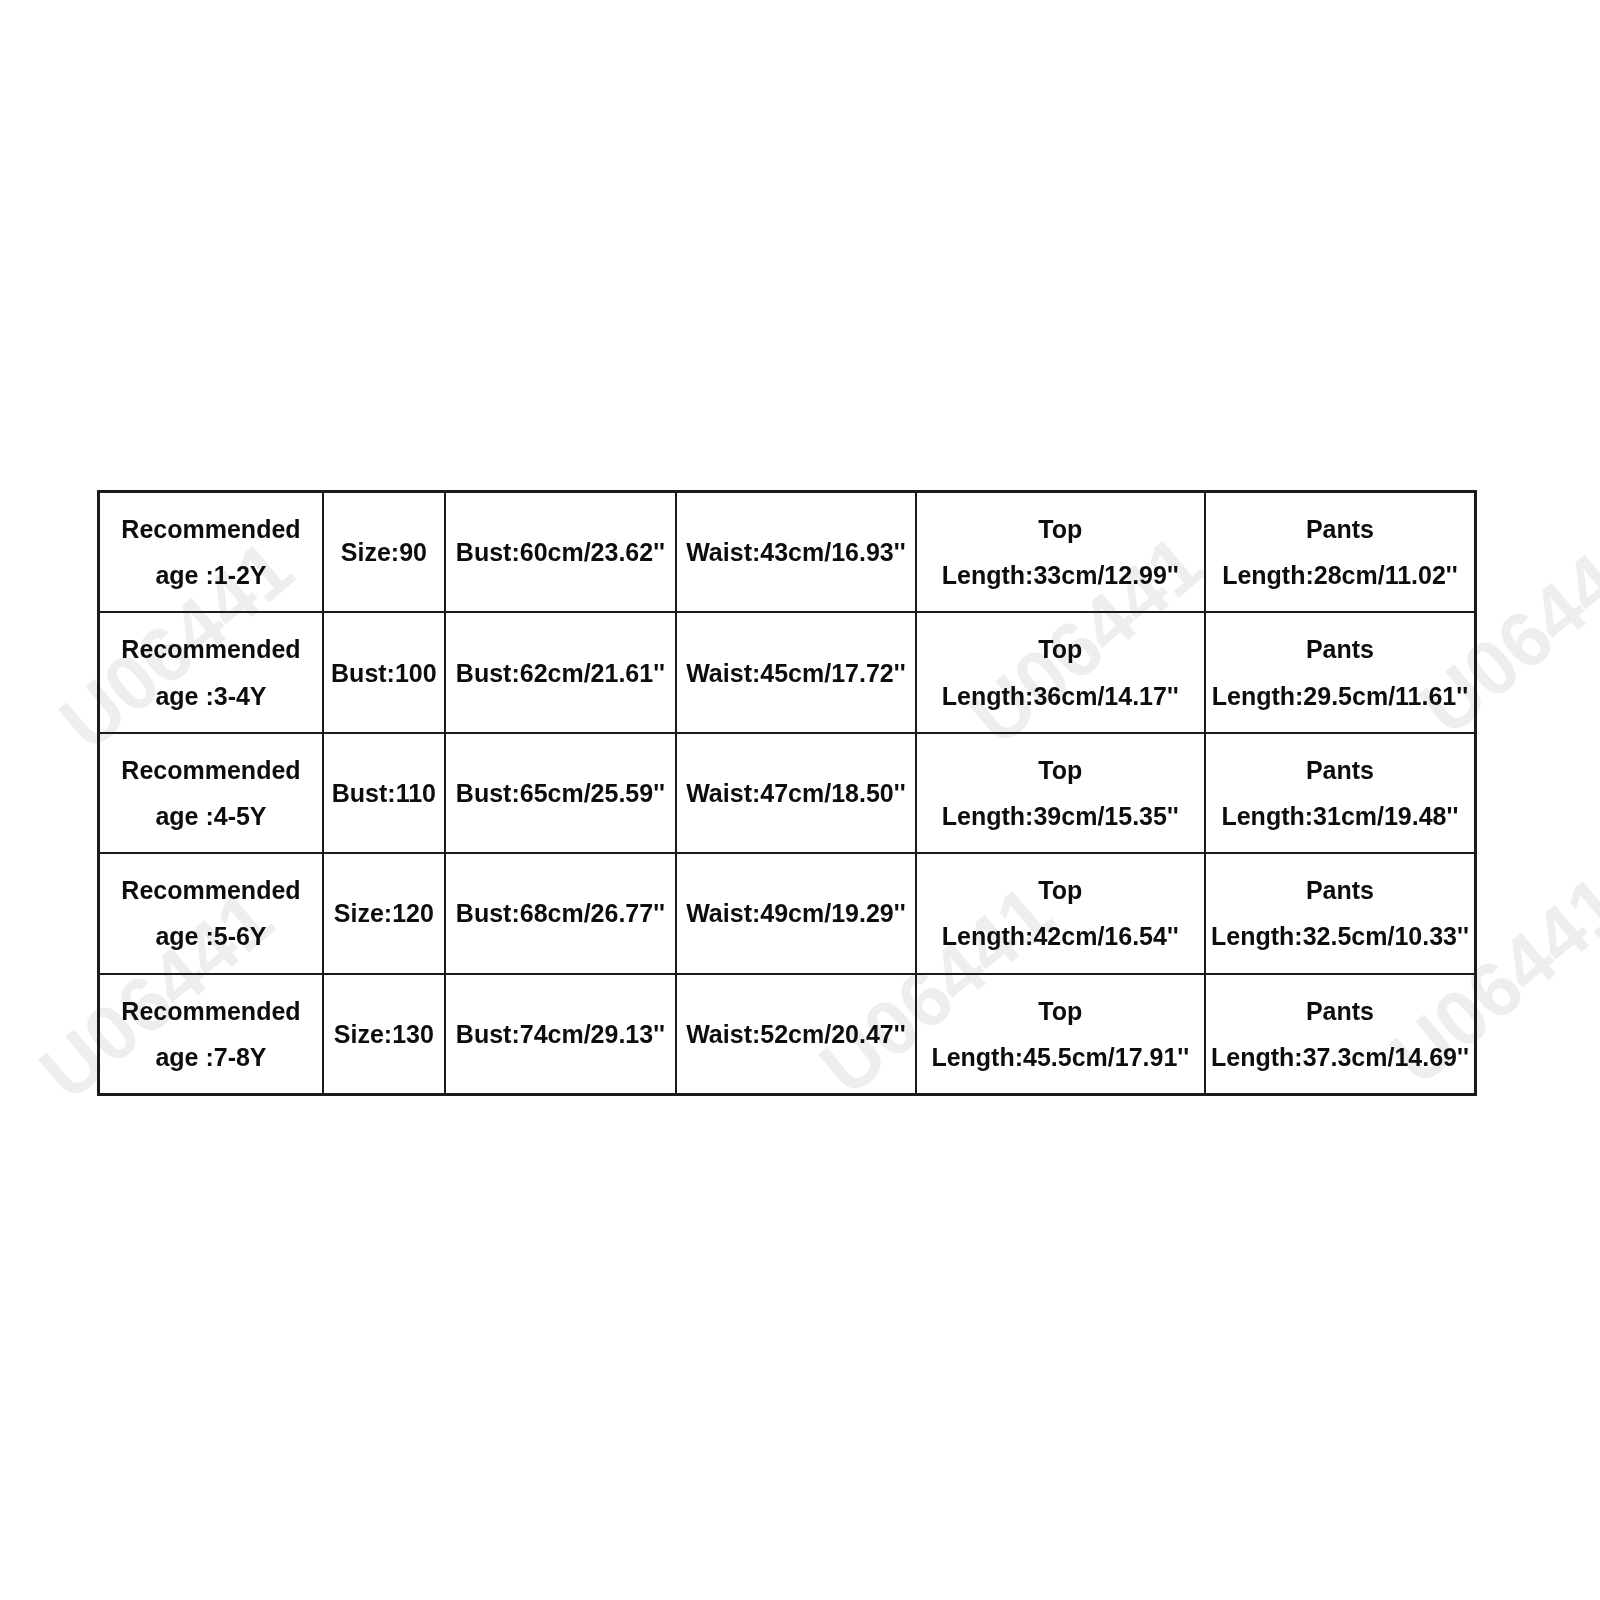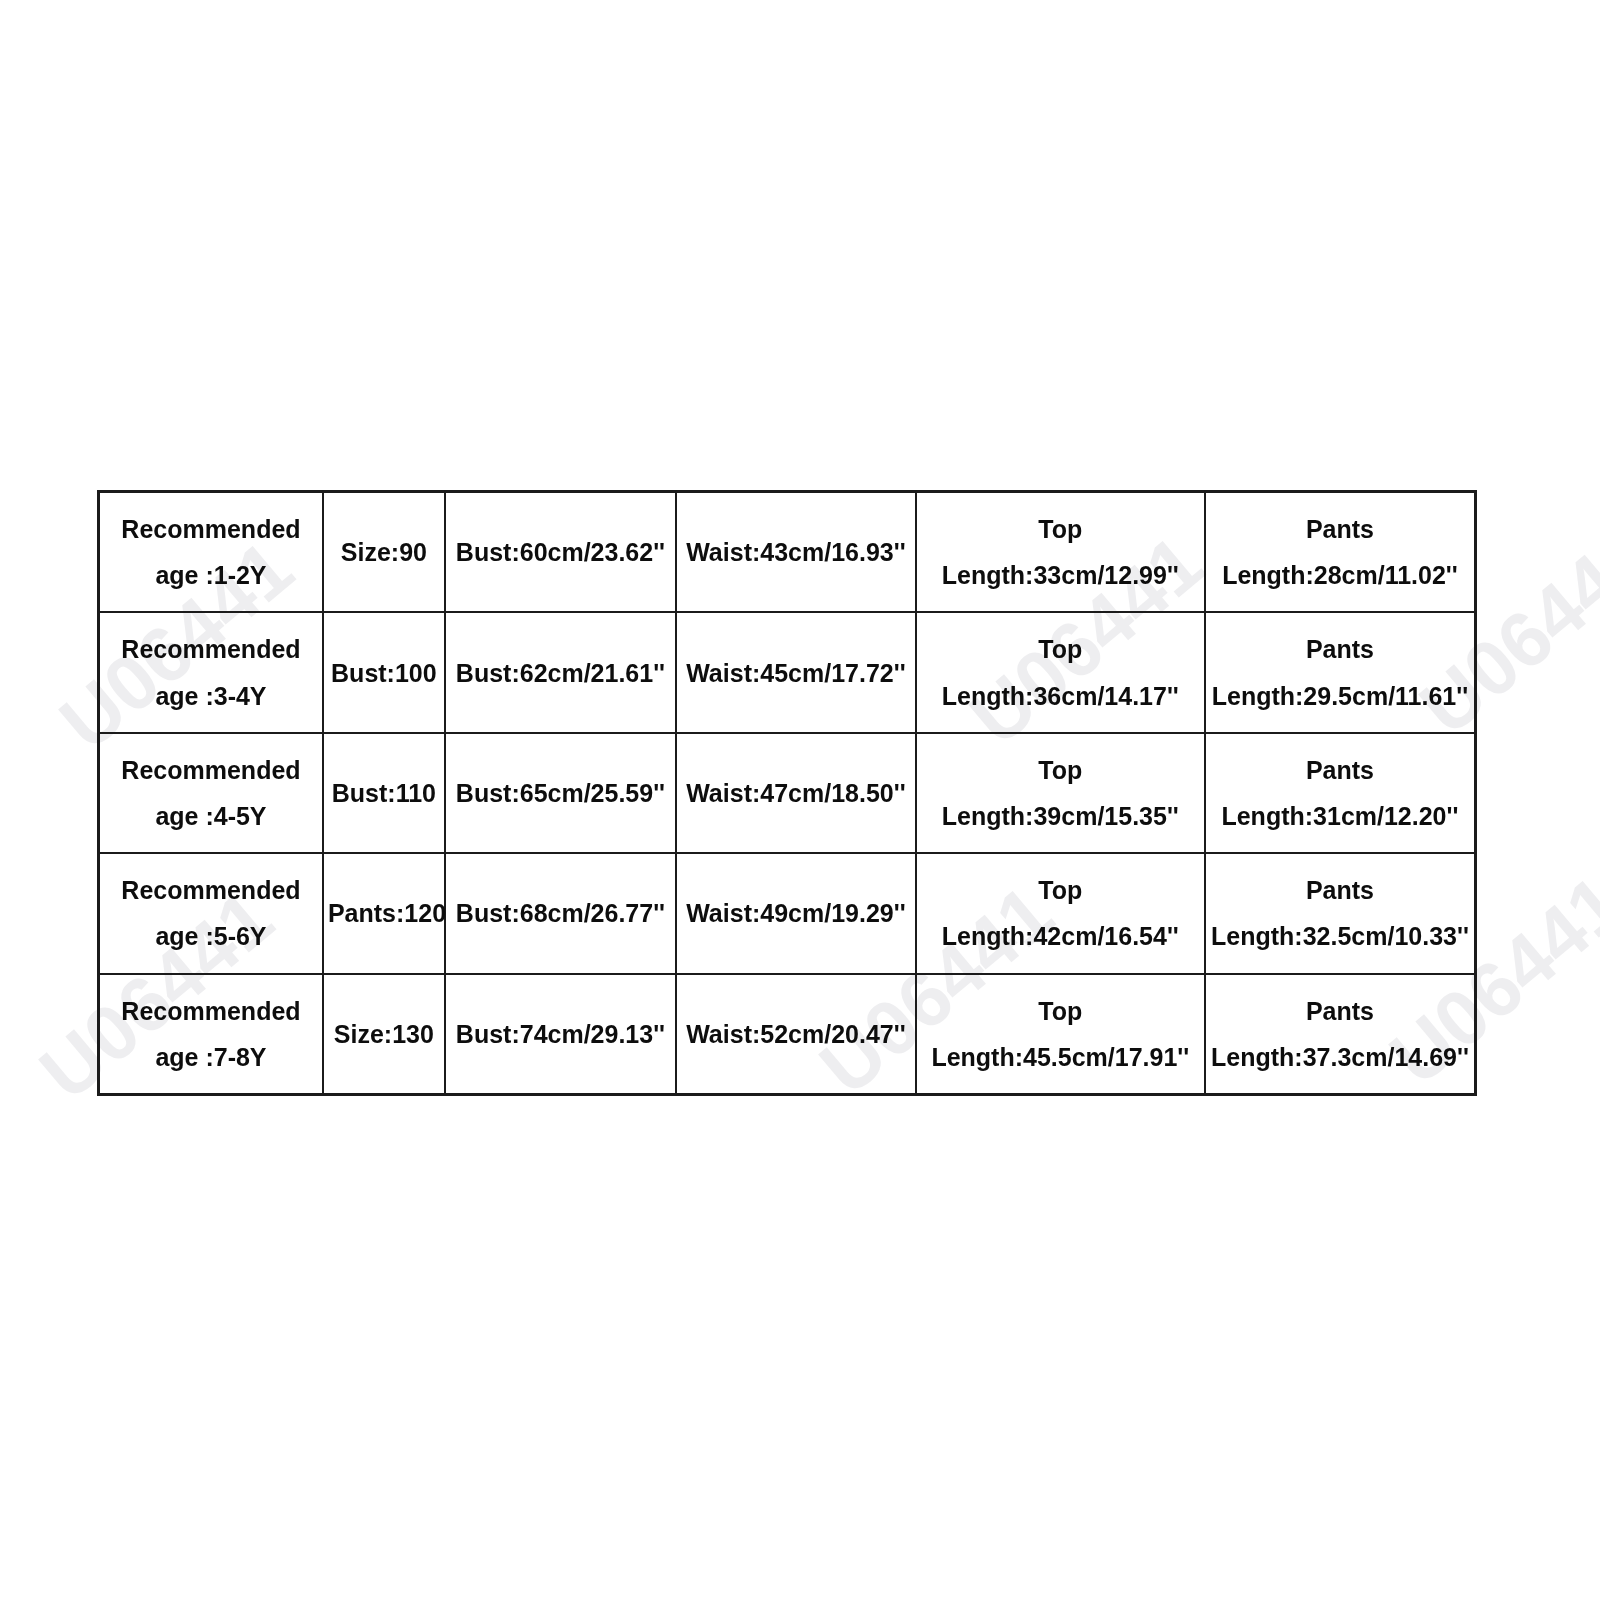--- a/index.html
+++ b/index.html
@@ -115,29 +115,29 @@
         </td>
         <td>Bust:110</td>
         <td>Bust:65cm/25.59''</td>
         <td>Waist:47cm/18.50''</td>
         <td>
           <div>Top</div>
           <div>Length:39cm/15.35''</div>
         </td>
         <td>
           <div>Pants</div>
-          <div>Length:31cm/12.20''</div>
+          <div>Length:31cm/19.48''</div>
         </td>
       </tr>
       <tr>
         <td>
           <div>Recommended</div>
           <div>age :5-6Y</div>
         </td>
-        <td>Pants:120</td>
+        <td>Size:120</td>
         <td>Bust:68cm/26.77''</td>
         <td>Waist:49cm/19.29''</td>
         <td>
           <div>Top</div>
           <div>Length:42cm/16.54''</div>
         </td>
         <td>
           <div>Pants</div>
           <div>Length:32.5cm/10.33''</div>
         </td>

